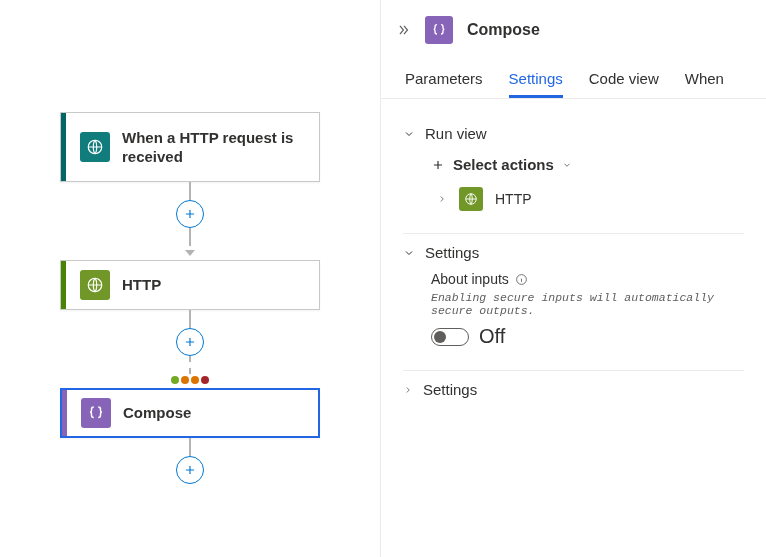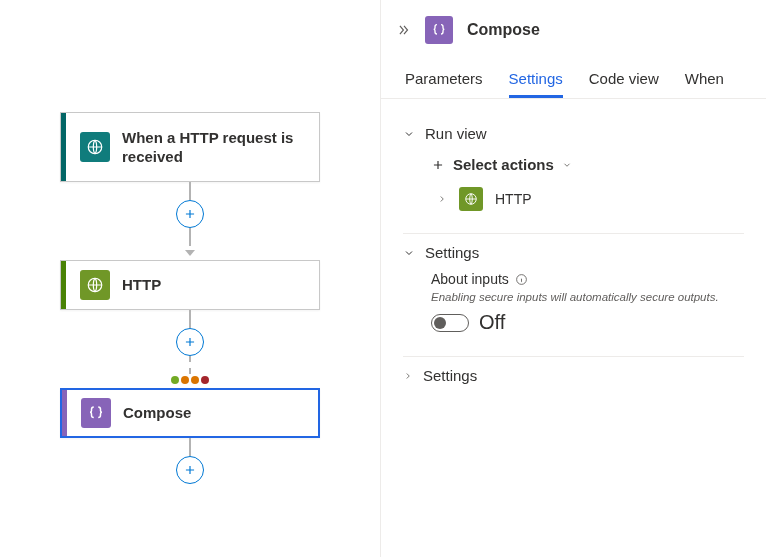--- a/index.html
+++ b/index.html
@@ -58,21 +58,21 @@
   .http-row { display: flex; align-items: center; gap: 12px; margin-left: 6px; }
   .http-row .small-icon { width: 24px; height: 24px; border-radius: 3px; display: flex; align-items: center; justify-content: center; }
   .http-row .small-icon svg { width: 14px; height: 14px; }
   .http-row-label { font-size: 14px; }
   .chev-right { display: inline-flex; color: #605e5c; }
   .chev-right svg { width: 10px; height: 10px; }
 
   .field-label { display: flex; align-items: center; gap: 6px; font-size: 14px; margin: 10px 0 4px 28px; }
   .info-icon { display: inline-flex; color: #605e5c; }
   .info-icon svg { width: 13px; height: 13px; }
-  .field-help { font-size: 11.5px; font-style: italic; color: #605e5c; margin-left: 28px; }
+  .field-help { font-size: 11.5px; font-style: italic; color: #605e5c; margin-left: 28px; font-family: Liberation Mono, monospace; }
   .toggle-row { display: flex; align-items: center; gap: 10px; margin: 8px 0 0 28px; }
   .toggle { width: 38px; height: 18px; border: 1px solid #605e5c; border-radius: 18px; position: relative; background: #fff; }
   .toggle-knob { width: 12px; height: 12px; border-radius: 50%; background: #605e5c; position: absolute; top: 2px; left: 2px; }
   .toggle-label { font-size: 20px; }
 </style>
 </head>
 <body>
 
 <div class="app">
 

